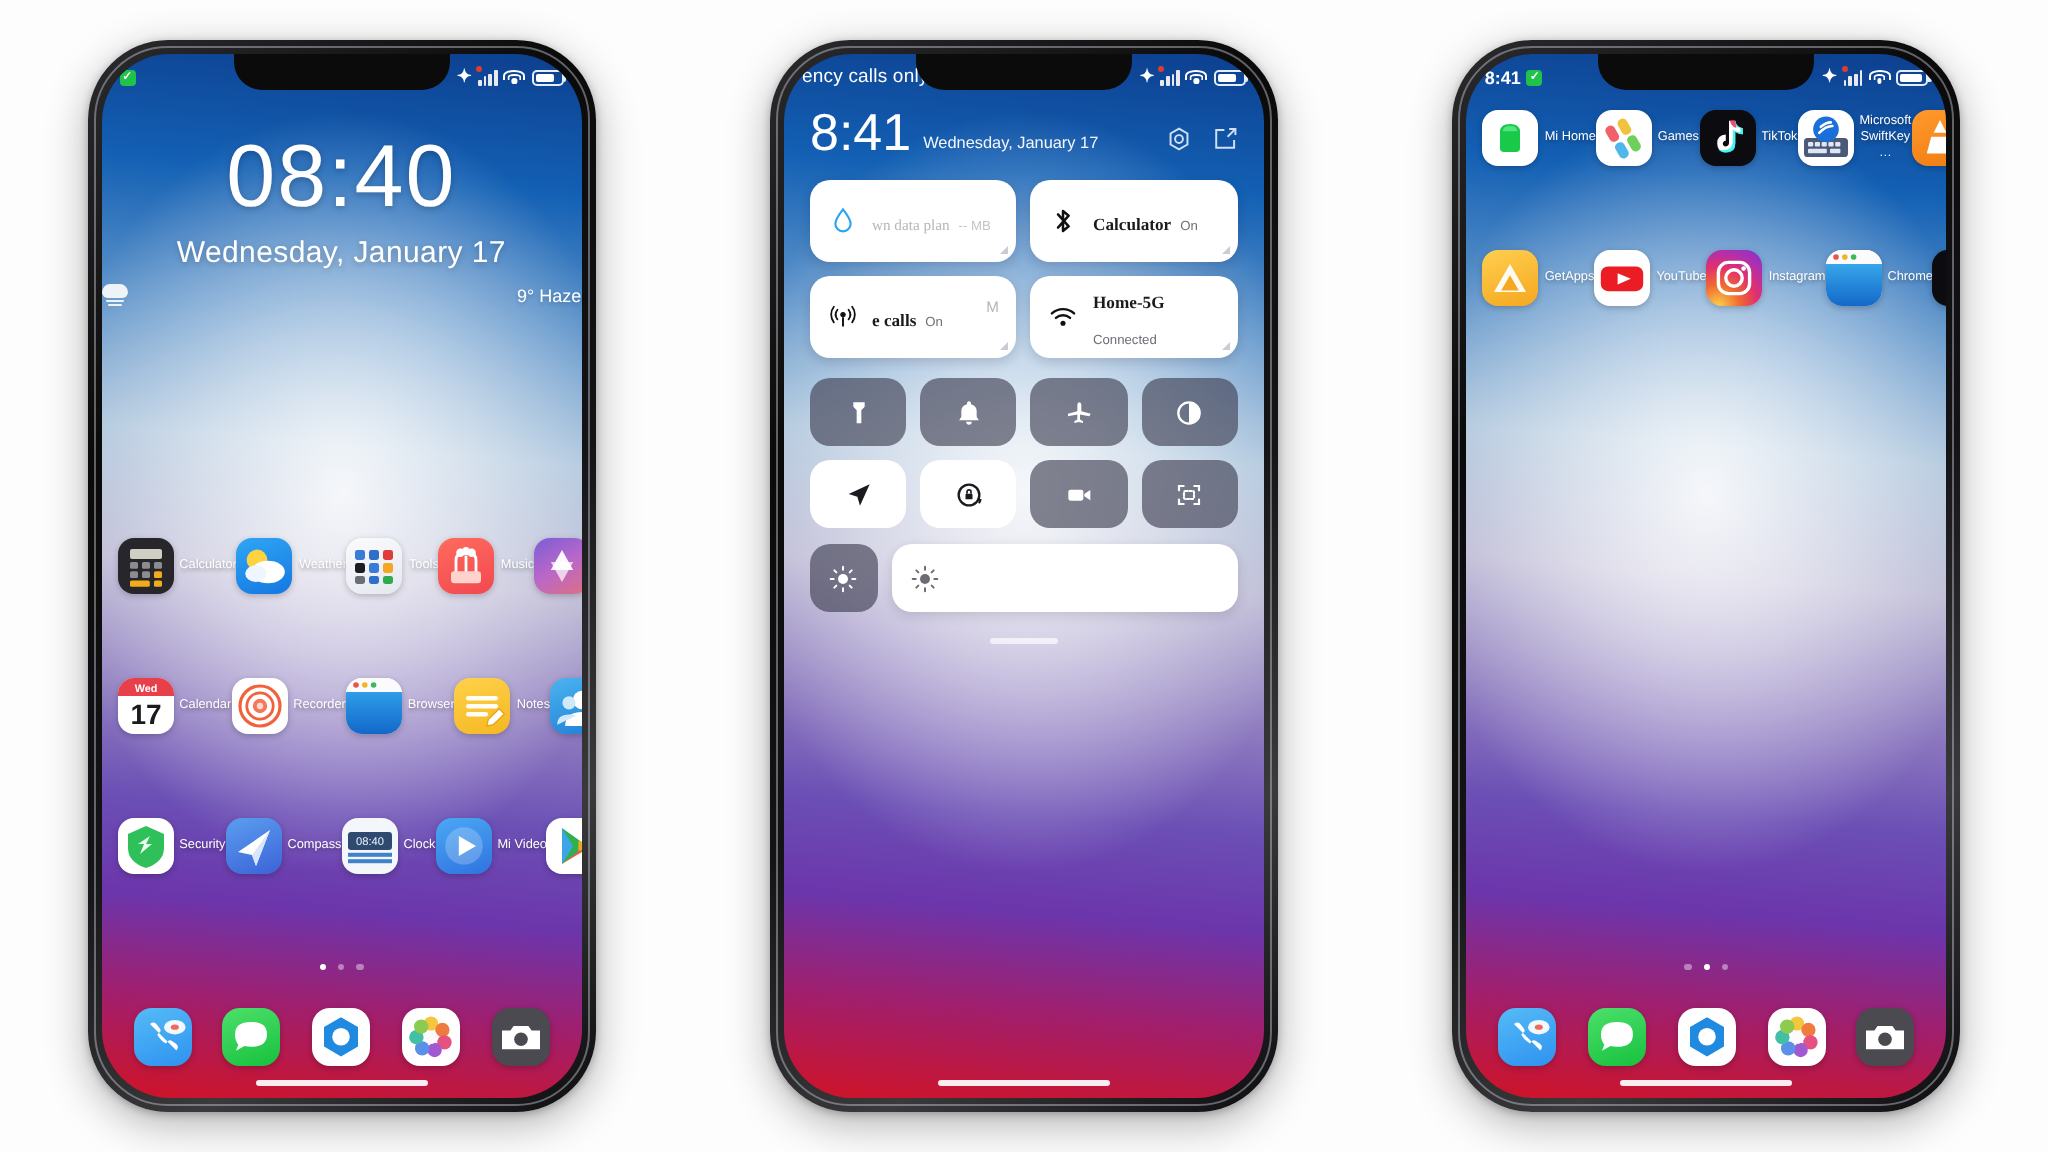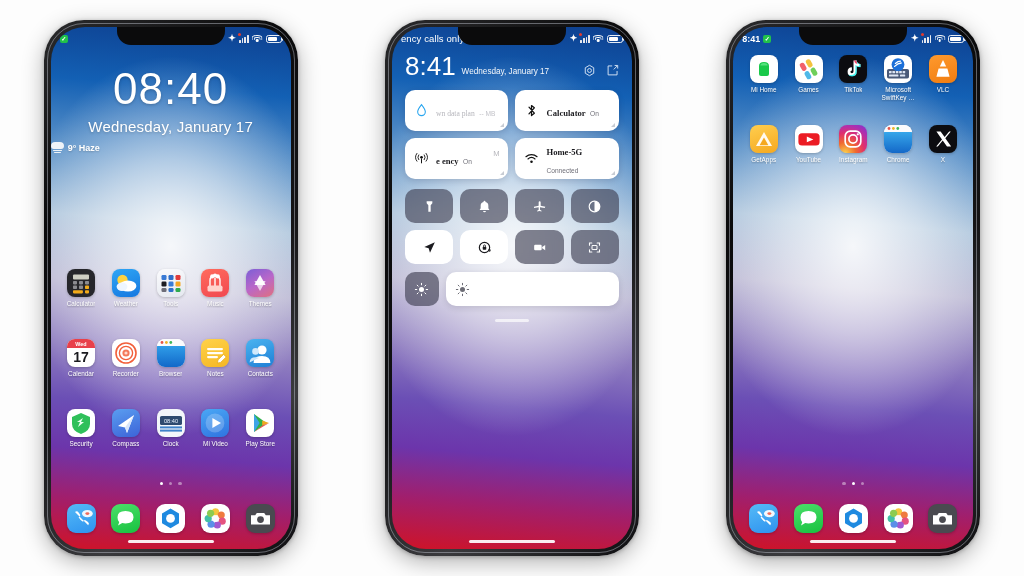--- a/index.html
+++ b/index.html
@@ -110,38 +110,38 @@
   }
   .lock-time {
     font-size:44px; font-weight:300; letter-spacing:1px; line-height:1;
     text-shadow:0 1px 3px rgba(0,0,0,.22);
   }
   .lock-date {
     margin-top:7px; font-size:15px; font-weight:400; letter-spacing:.2px;
     text-shadow:0 1px 3px rgba(0,0,0,.22);
   }
   .lock-weather {
-    margin-top:7px; font-size:9px; font-weight:700;
-    display:flex; align-items:center; justify-content:flex-start; gap:4px;
+    margin-top:7px; font-size:9px; font-weight:400;
+    display:flex; align-items:center; justify-content:space-between; gap:4px;
     text-shadow:0 1px 2px rgba(0,0,0,.2);
   }
   .fogicon { position:relative; width:13px; height:11px; }
   .fogicon .c { position:absolute; top:0; left:0; width:13px; height:7px; background:#eef3f8; border-radius:7px 7px 5px 5px; }
   .fogicon .l { position:absolute; left:2px; height:1.2px; background:#eef3f8; border-radius:1px; }
   .fogicon .l1 { top:7.6px; width:9px; }
   .fogicon .l2 { top:9.6px; width:7px; left:3px; }
 
   .appgrid {
     position:absolute; left:0; right:0;
     padding: 0 8px;
     display:grid; grid-template-columns:repeat(5,1fr);
     row-gap:9px; column-gap:0;
     z-index:10;
   }
-  .app { display:flex; flex-direction:column; align-items:center; gap:3px; }
+  .app { display:flex; align-items:center; gap:3px; }
   .app .label {
     font-size:6.4px; color:#fff; text-shadow:0 1px 2px rgba(0,0,0,.35);
     text-align:center; line-height:1.25; max-width:44px; white-space:nowrap;
     overflow:hidden; text-overflow:ellipsis;
   }
   .app .label.two { white-space:normal; }
   .icon {
     width:28px; height:28px; border-radius:8px;
     position:relative; overflow:hidden; flex:none;
     box-shadow:0 1px 3px rgba(0,0,0,.22);
@@ -601,21 +601,21 @@
                 <path d="M10 9.2 V15.4" stroke="#111" stroke-width="1.3"></path>
                 <g fill="none" stroke="#111" stroke-width="1.2" stroke-linecap="round">
                   <path d="M6.3 4.2 a5.2 5.2 0 0 0 0 6.4"></path>
                   <path d="M13.7 4.2 a5.2 5.2 0 0 1 0 6.4"></path>
                   <path d="M3.9 2.2 a8.4 8.4 0 0 0 0 10.4"></path>
                   <path d="M16.1 2.2 a8.4 8.4 0 0 1 0 10.4"></path>
                 </g>
               </svg>
           </span>
           <span class="txt">
-            <span class="t1">e ency</span>
+            <span class="t1">e calls</span>
             <span class="t2">On</span>
           </span>
           <span class="trail">M</span>
         </div>
 
         <div class="cc-card">
           <span class="ci">
             <svg width="15" height="15" viewBox="0 0 20 16">
                 <g fill="none" stroke="#111" stroke-width="1.6" stroke-linecap="round">
                   <path d="M2.6 5.6 a11 11 0 0 1 14.8 0"></path>

